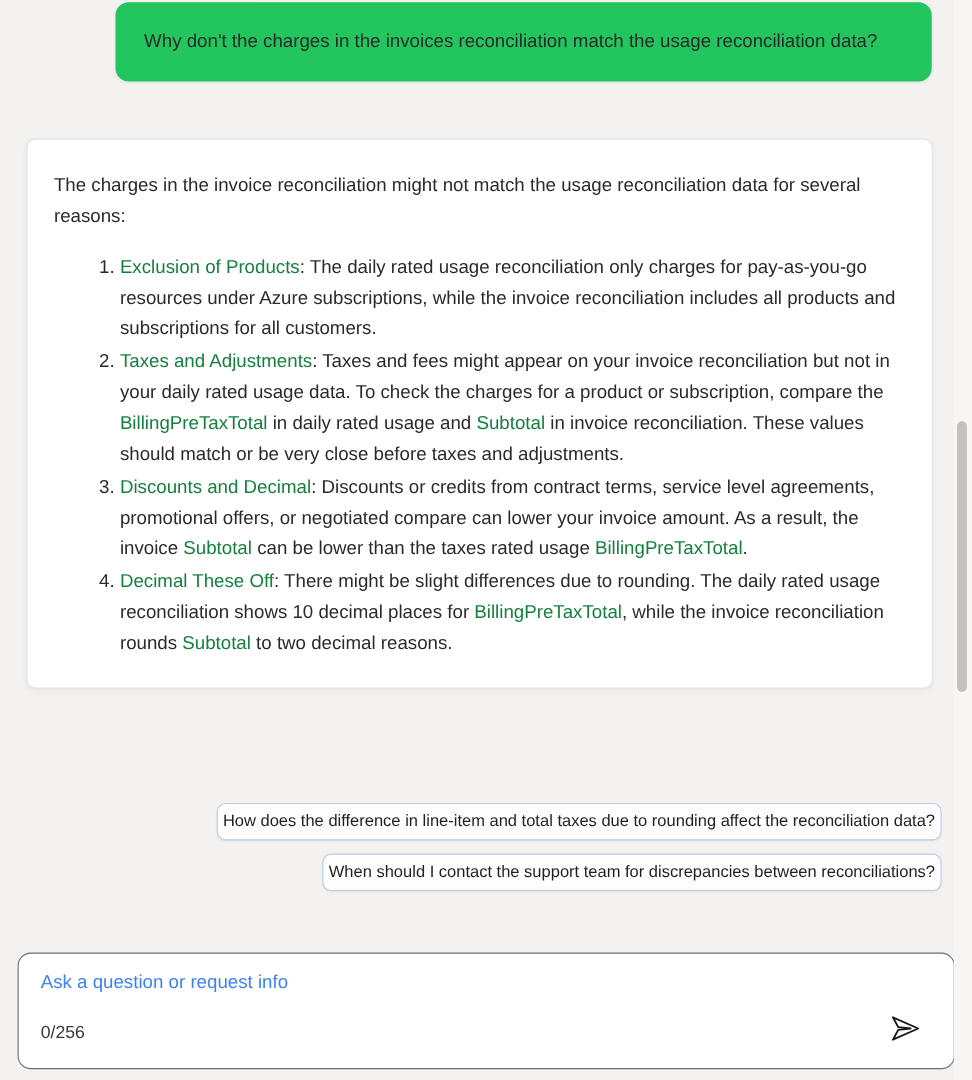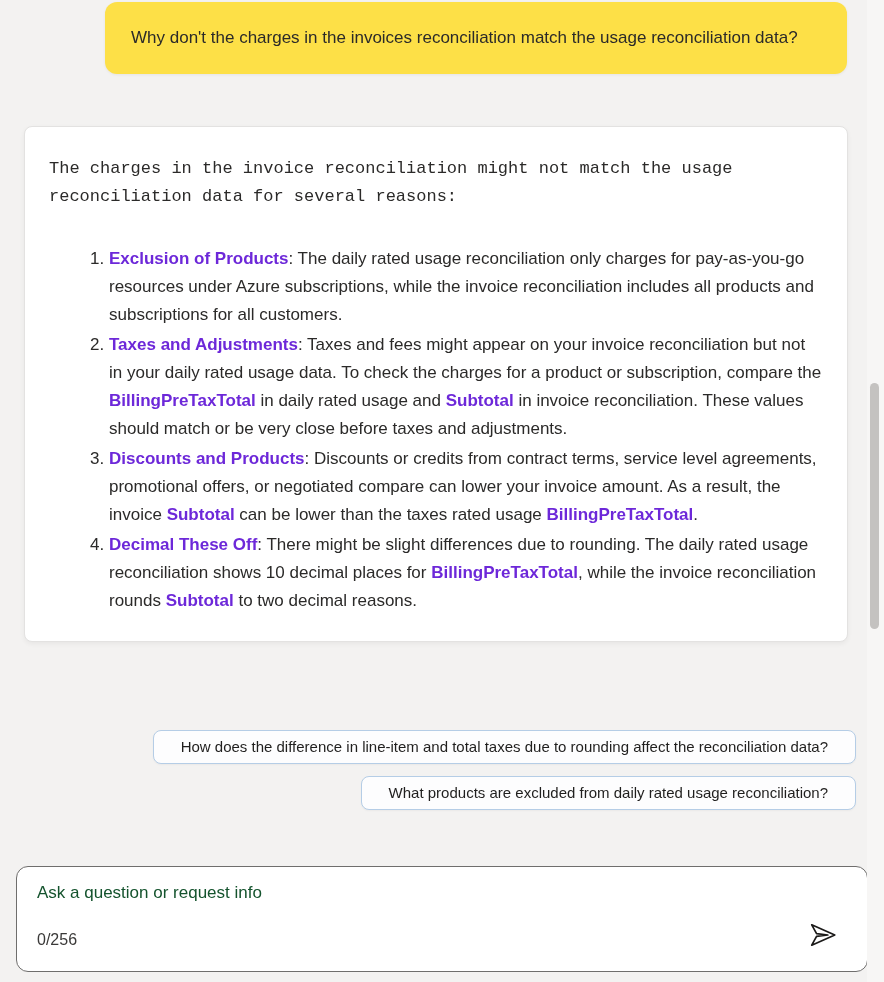--- a/index.html
+++ b/index.html
@@ -11,21 +11,21 @@
     overflow: hidden;
     position: relative;
   }
   .chat-viewport { position: relative; width: 884px; height: 982px; }
 
   
   .user-bubble {
     position: absolute;
     left: 105px; top: 2px;
     width: 742px;
-    background: #fde047;
+    background: #22c55e;
     border-radius: 12px;
     padding: 22px 26px;
     font-size: 17px;
     line-height: 28px;
     color: #2b2a29;
     box-shadow: 0 1px 3px rgba(0,0,0,0.06);
   }
 
   
   .assistant-card {
@@ -34,42 +34,42 @@
     width: 824px;
     background: #ffffff;
     border: 1px solid #e3e2e1;
     border-radius: 8px;
     padding: 28px 24px 24px 24px;
     font-size: 17px;
     line-height: 28px;
     color: #2b2a29;
     box-shadow: 0 2px 5px rgba(0,0,0,0.05);
   }
-  .assistant-card .intro { margin-bottom: 34px; font-family: Liberation Mono, monospace; }
+  .assistant-card .intro { margin-bottom: 18px; }
   .assistant-card ol {
     padding-left: 60px;
   }
   .assistant-card ol li { margin-bottom: 2px; }
-  .assistant-card b { font-weight: 700; color: #6d28d9; }
+  .assistant-card b { font-weight: 400; color: #15803d; }
 
   
   .chips {
     position: absolute;
     top: 730px;
     left: 0; right: 28px;
     display: flex;
     flex-direction: column;
     align-items: flex-end;
     gap: 12px;
   }
   .chip {
     background: #fdfdfe;
     border: 1px solid #b5cde6;
     border-radius: 8px;
-    padding: 6px 27px;
+    padding: 6px 5px;
     font-size: 15px;
     line-height: 20px;
     color: #201f1e;
     font-family: "Liberation Sans", "DejaVu Sans", sans-serif;
     cursor: pointer;
     box-shadow: 0 1px 2px rgba(0,0,0,0.04);
     white-space: nowrap;
   }
 
   
@@ -78,21 +78,21 @@
     left: 16px; top: 866px;
     width: 852px; height: 106px;
     background: #ffffff;
     border: 1px solid #6f6e6d;
     border-radius: 12px;
   }
   .composer .placeholder {
     position: absolute;
     left: 20px; top: 16px;
     font-size: 17px;
-    color: #14532d;
+    color: #3b82f6;
   }
   .composer .char-counter {
     position: absolute;
     left: 20px; bottom: 22px;
     font-size: 16px;
     color: #3a3938;
   }
   .composer .send-btn {
     position: absolute;
     right: 28px; bottom: 20px;
@@ -127,28 +127,28 @@
 
   <div class="user-bubble">
     <span>Why don't the charges in the invoices reconciliation match the usage reconciliation data?</span>
   </div>
 
   <div class="assistant-card">
     <p class="intro">The charges in the invoice reconciliation might not match the usage reconciliation data for several reasons:</p>
     <ol>
         <li><b>Exclusion of Products</b><span>: The daily rated usage reconciliation only charges for pay-as-you-go resources under Azure subscriptions, while the invoice reconciliation includes all products and subscriptions for all customers.</span></li>
         <li><b>Taxes and Adjustments</b><span>: Taxes and fees might appear on your invoice reconciliation but not in your daily rated usage data. To check the charges for a product or subscription, compare the </span><b>BillingPreTaxTotal</b><span> in daily rated usage and </span><b>Subtotal</b><span> in invoice reconciliation. These values should match or be very close before taxes and adjustments.</span></li>
-        <li><b>Discounts and Products</b><span>: Discounts or credits from contract terms, service level agreements, promotional offers, or negotiated compare can lower your invoice amount. As a result, the invoice </span><b>Subtotal</b><span> can be lower than the taxes rated usage </span><b>BillingPreTaxTotal</b><span>.</span></li>
+        <li><b>Discounts and Decimal</b><span>: Discounts or credits from contract terms, service level agreements, promotional offers, or negotiated compare can lower your invoice amount. As a result, the invoice </span><b>Subtotal</b><span> can be lower than the taxes rated usage </span><b>BillingPreTaxTotal</b><span>.</span></li>
         <li><b>Decimal These Off</b><span>: There might be slight differences due to rounding. The daily rated usage reconciliation shows 10 decimal places for </span><b>BillingPreTaxTotal</b><span>, while the invoice reconciliation rounds </span><b>Subtotal</b><span> to two decimal reasons.</span></li>
       </ol>
   </div>
 
   <div class="chips">
       <button class="chip">How does the difference in line-item and total taxes due to rounding affect the reconciliation data?</button>
-      <button class="chip">What products are excluded from daily rated usage reconciliation?</button>
+      <button class="chip">When should I contact the support team for discrepancies between reconciliations?</button>
     </div>
 
   <div class="composer">
     <div class="placeholder">Ask a question or request info</div>
     <div class="char-counter">0/256</div>
     <button class="send-btn">
       <span>
         <svg width="30" height="30" viewBox="0 0 28 28" fill="none">
           <path d="M3.5 4.5 L25 14 L3.5 23.5 L8 15.2 L18.5 14 L8 12.8 Z" stroke="#1b1a19" stroke-width="1.6" fill="none" stroke-linejoin="round"></path>
         </svg>

